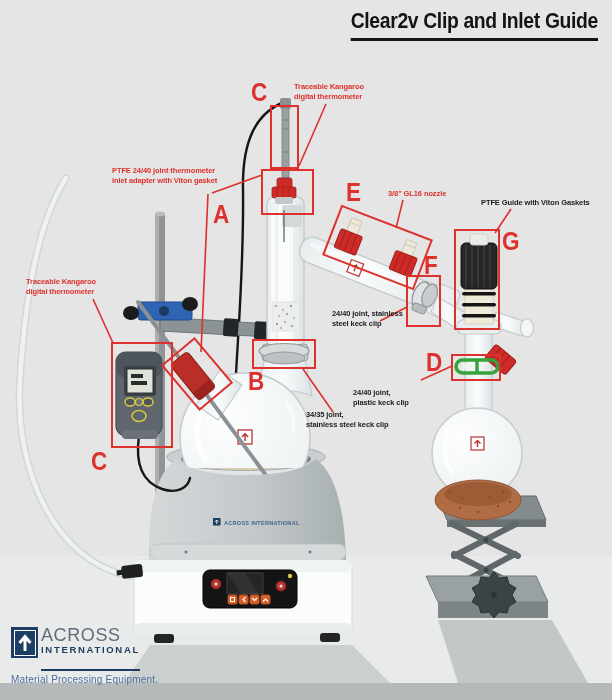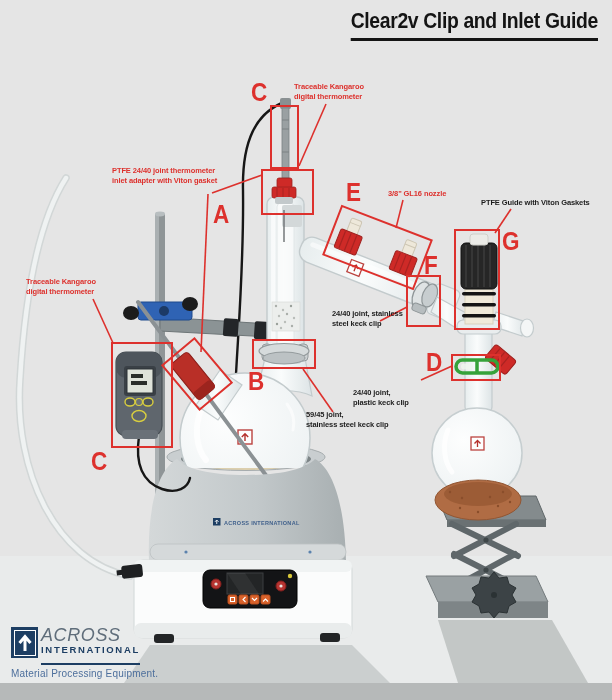--- a/index.html
+++ b/index.html
@@ -13,23 +13,23 @@
             letter-spacing:-.1px;white-space:pre-line;text-align:left;color:#dd312d;}
   .callout-label.dark{color:#1c1c1c;}
   .callout-label.ta-left{text-align:left;}
   .callout-letter{position:absolute;z-index:3;font-weight:bold;font-size:25px;line-height:1;
             color:#dd312d;transform:scaleX(.9);transform-origin:left top;}
   .logo{position:absolute;left:11px;top:627px;z-index:3;}
   .logo-row{display:flex;align-items:flex-start;}
   .logo-sq{width:27px;height:31px;background:#1d3e63;display:flex;align-items:center;justify-content:center;}
   .logo-sq-in{width:20px;height:24px;border:1.5px solid #fff;display:flex;align-items:center;justify-content:center;}
   .logo-text{margin-left:3px;display:flex;flex-direction:column;}
-  .logo-word{font-size:18px;line-height:17px;color:#5f6d7a;letter-spacing:.6px;font-style:italic;}
+  .logo-word{font-size:18px;line-height:17px;color:#5f6d7a;letter-spacing:.6px;}
   .logo-word2{font-size:9.5px;font-weight:bold;color:#1d3e63;letter-spacing:1.7px;
-              border-bottom:2px solid #1d3e63;padding-bottom:7px;line-height:12px;}
+              border-bottom:2px solid #1d3e63;padding-bottom:13px;line-height:12px;}
   .logo-tagline{font-size:10px;color:#4d6f9c;margin-top:3px;letter-spacing:.2px;}
 </style>
 </head>
 <body>
 
 <div class="page">
 
 <svg class="scene" width="612" height="700" viewBox="0 0 612 700">
   <defs>
     <linearGradient id="glassV" x1="0" y1="0" x2="1" y2="0">
@@ -367,21 +367,21 @@
 <div class="callout-label" style="left:294px;top:82px;width:72px;">Traceable Kangaroo
 digital thermometer</div>
 <div class="callout-label" style="left:112px;top:166px;width:112px;">PTFE 24/40 joint thermometer
 inlet adapter with Viton gasket</div>
 <div class="callout-label ta-left" style="left:388px;top:189px;width:70px;">3/8" GL16 nozzle</div>
 <div class="callout-label dark ta-left" style="left:481px;top:198px;width:112px;">PTFE Guide with Viton Gaskets</div>
 <div class="callout-label dark ta-left" style="left:324px;top:309px;width:78px;margin-left:8px;">24/40 joint, stainless
 steel keck clip</div>
 <div class="callout-label dark" style="left:353px;top:388px;width:100px;">24/40 joint,
 plastic keck clip</div>
-<div class="callout-label dark" style="left:306px;top:410px;width:100px;">59/45 joint,
+<div class="callout-label dark" style="left:306px;top:410px;width:100px;">34/35 joint,
 stainless steel keck clip</div>
 <div class="callout-label" style="left:26px;top:277px;width:96px;">Traceable Kangaroo
 digital thermometer</div>
 
 <div class="logo">
   <div class="logo-row">
     <div class="logo-sq">
       <div class="logo-sq-in">
         <svg width="16" height="19" viewBox="0 0 16 19">
           <path d="M8,18 L8,5 M2.5,10 L8,3.5 L13.5,10" stroke="#ffffff" stroke-width="3" fill="none"></path>

